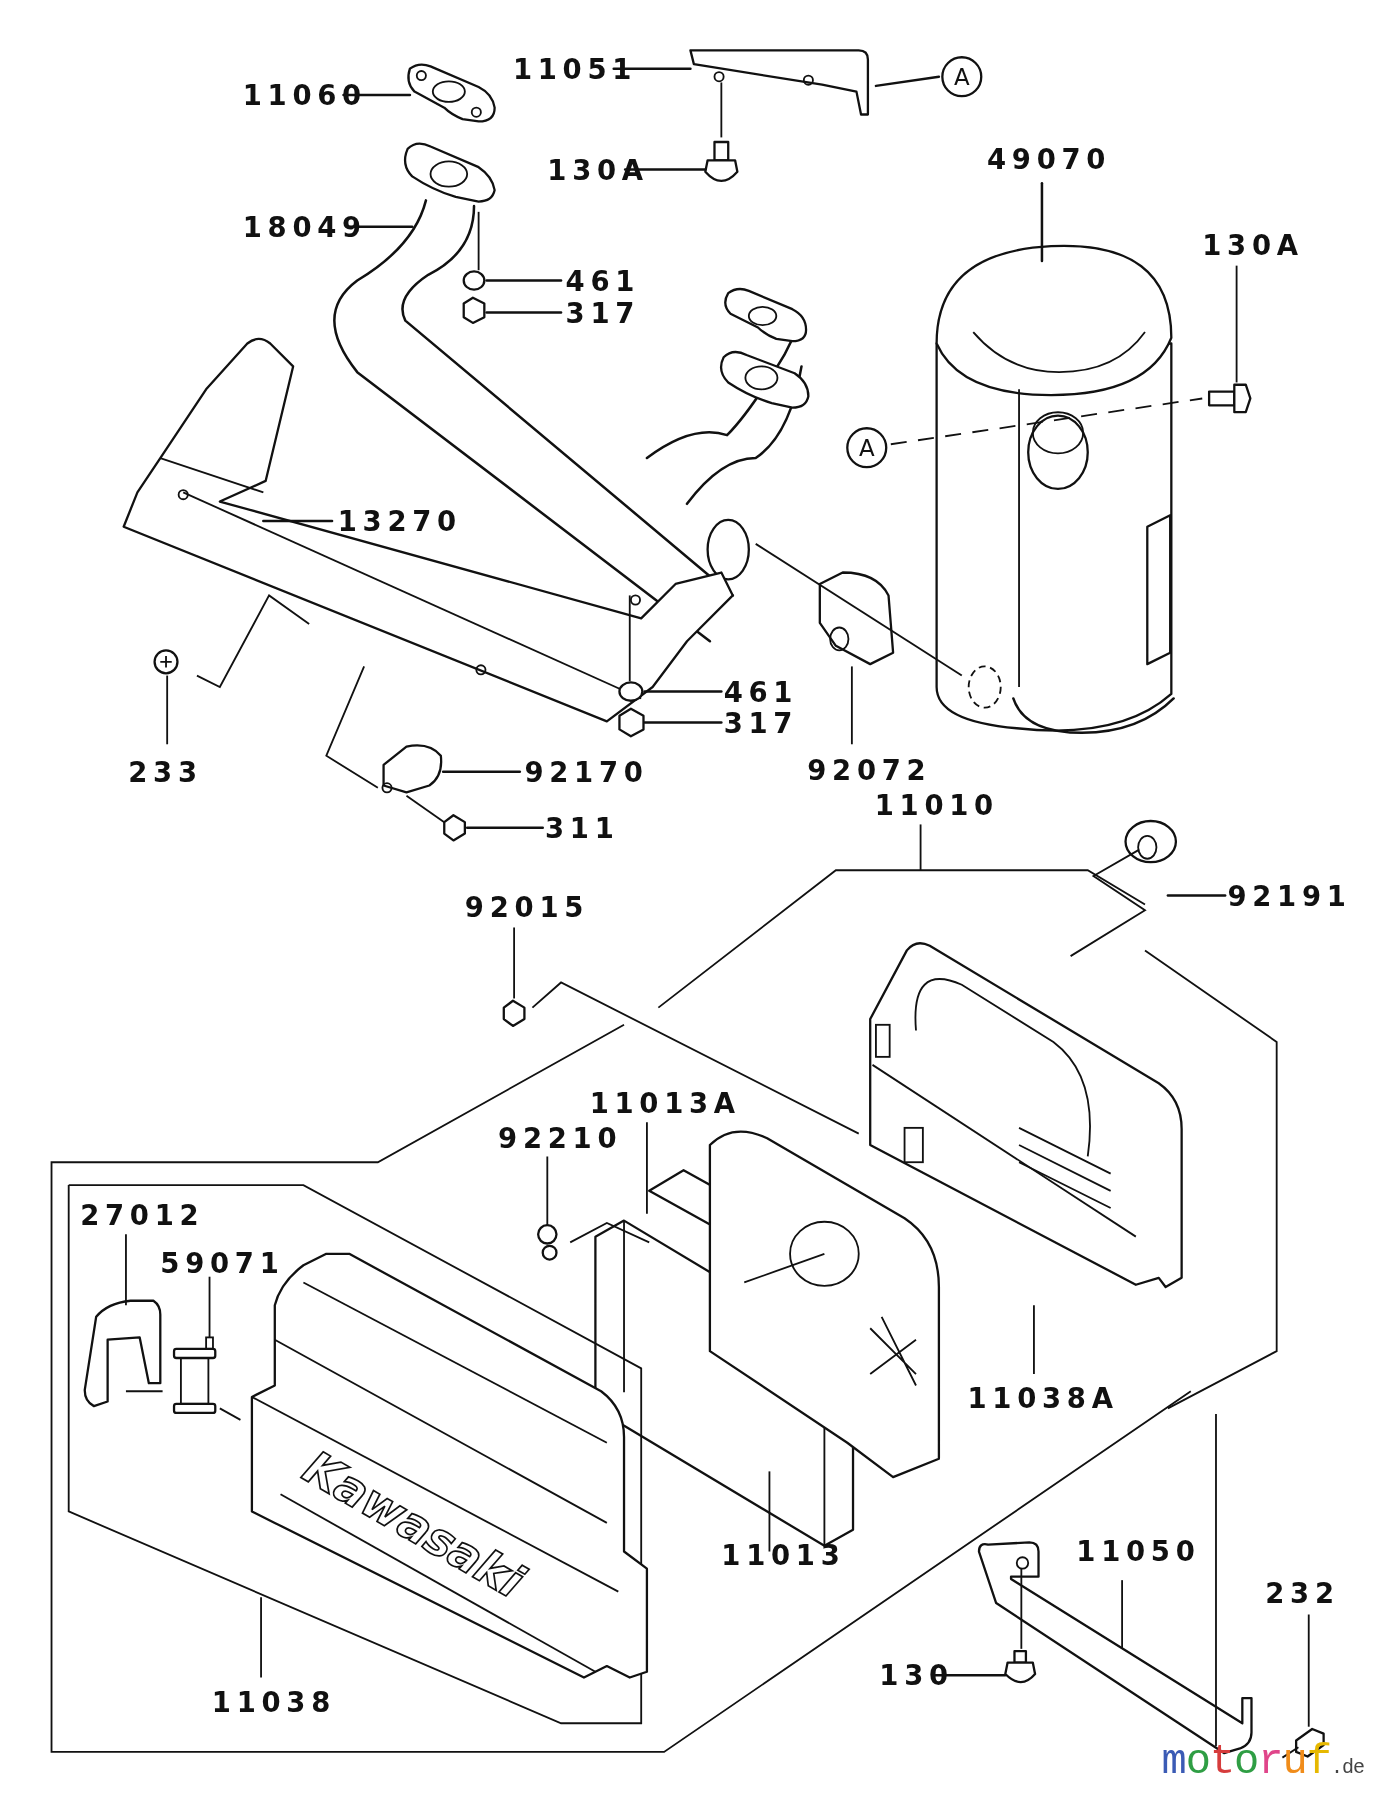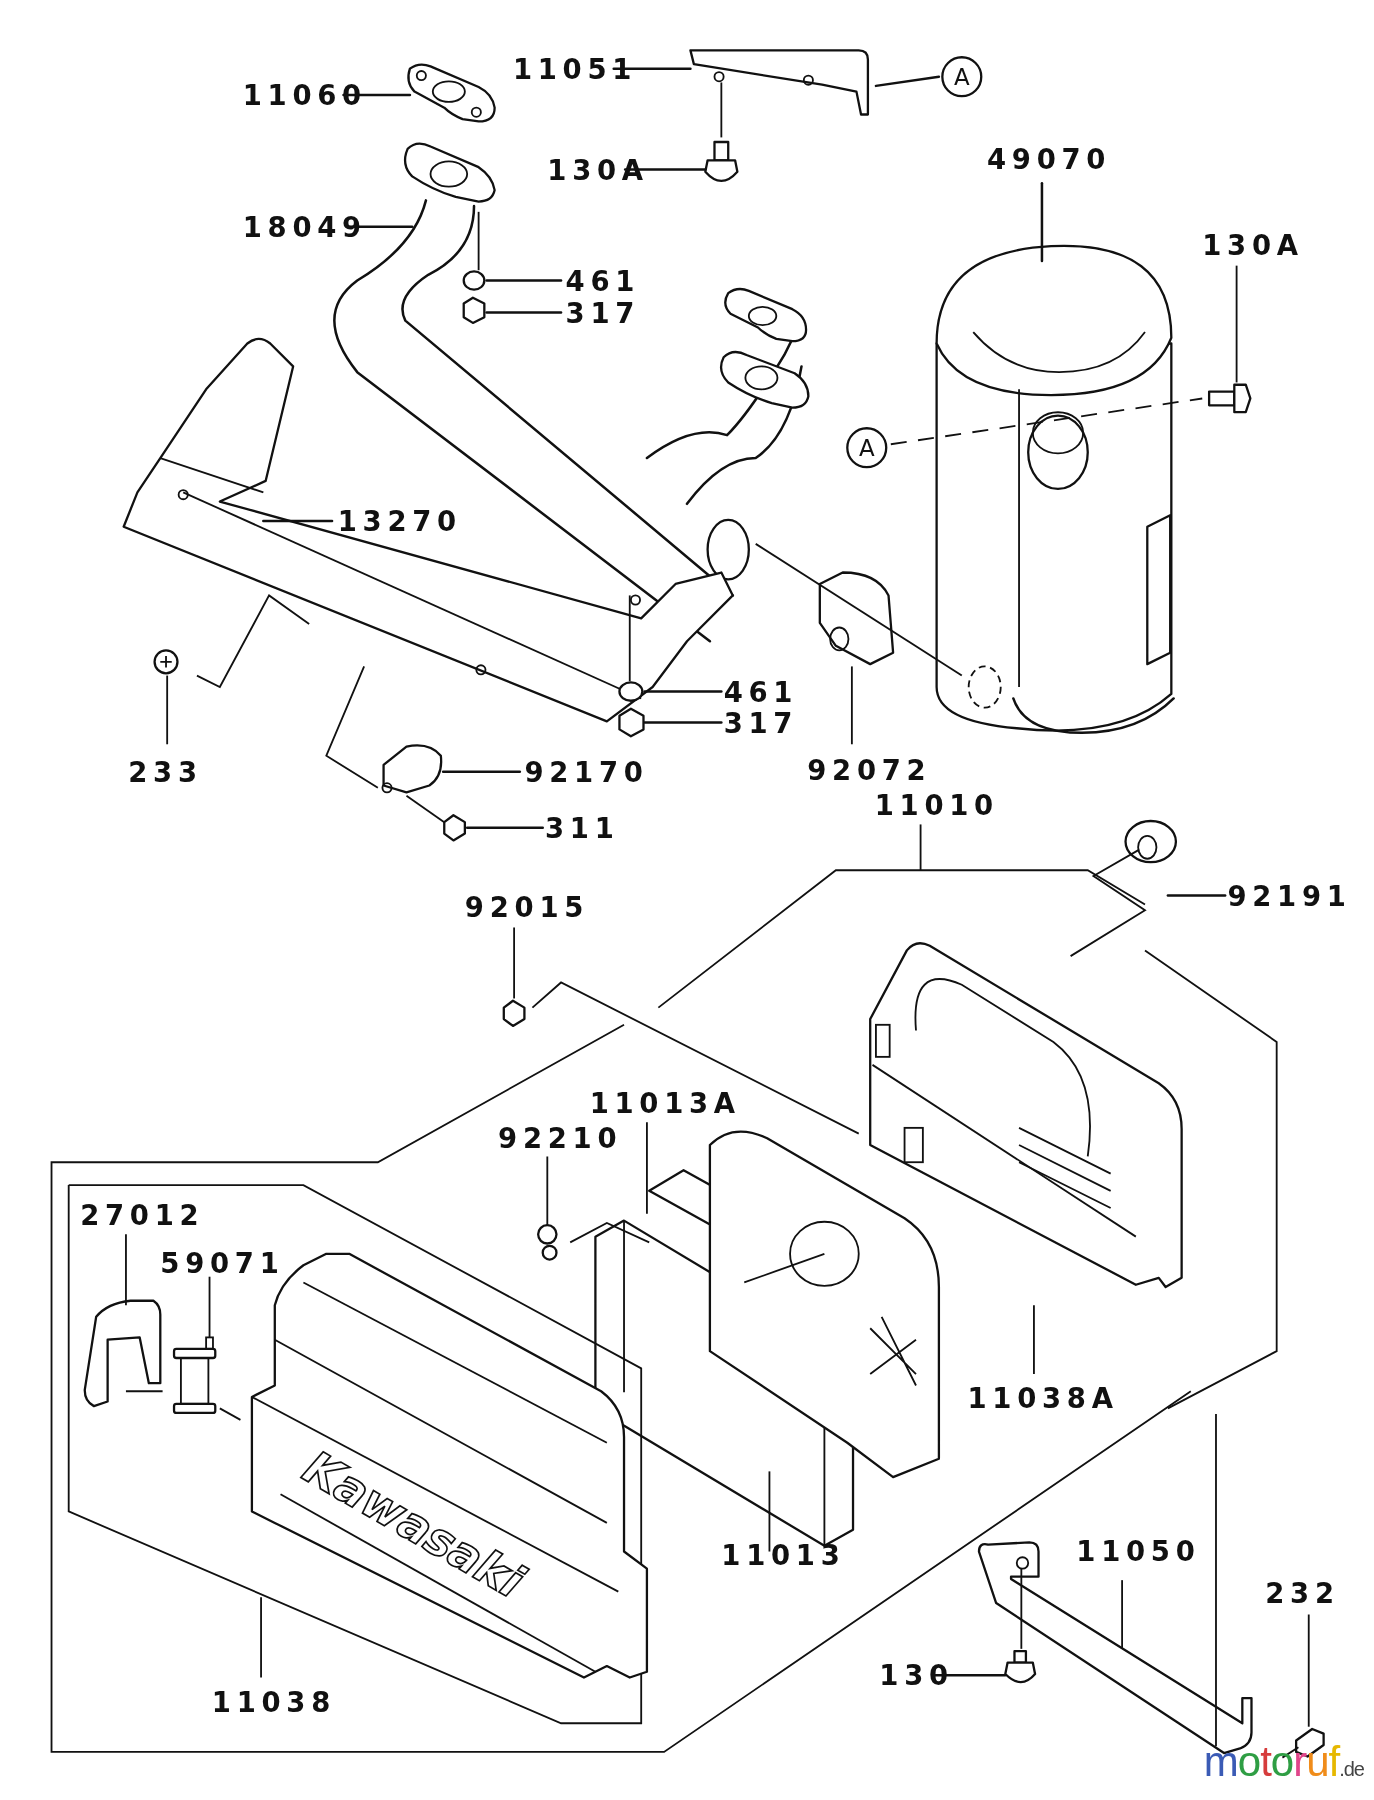--- a/index.html
+++ b/index.html
@@ -5,21 +5,21 @@
   html, body { margin: 0; padding: 0; background: #ffffff; }
   body { width: 1374px; height: 1800px; position: relative; overflow: hidden; }
   #diagram { position: absolute; left: 0; top: 0; width: 1374px; height: 1800px; }
   .ln { stroke: #111; stroke-width: 2.2; fill: none; stroke-linecap: round; stroke-linejoin: round; }
   .thin { stroke: #111; stroke-width: 1.6; fill: none; }
   .part { stroke: #111; stroke-width: 2; fill: #fff; stroke-linejoin: round; }
   .lbl { font-family: "DejaVu Sans", sans-serif; font-size: 24px; font-weight: bold; letter-spacing: 5px; fill: #111; }
   .ref-circle { stroke: #111; stroke-width: 2; fill: #fff; }
   .ref-txt { font-family: "DejaVu Sans", sans-serif; font-size: 20px; fill: #111; text-anchor: middle; }
   .brand { font-family: "DejaVu Sans", sans-serif; font-weight: bold; font-size: 40px; font-style: italic; fill: #fff; stroke: #111; stroke-width: 1.5; }
-  #watermark { position: absolute; right: 10px; bottom: 14px; font-family: Liberation Sans, sans-serif; font-size: 42px; letter-spacing: -1px; }
+  #watermark { position: absolute; right: 10px; bottom: 14px; font-family: Liberation Mono, monospace; font-size: 42px; letter-spacing: -1px; }
   #watermark .tld { font-size: 20px; color: #444; }
 </style>
 </head>
 <body>
 
 <svg id="diagram" viewBox="0 0 1200 1572" preserveAspectRatio="none" xmlns="http://www.w3.org/2000/svg">
 
   <g>
     <path class="part" d="M358 60 q8 -6 18 -2 l42 18 q12 6 14 18 q0 12 -14 12 l-14 -2 q-10 -4 -16 -10 l-26 -14 q-8 -8 -4 -20z"></path>
     <ellipse class="thin" cx="392" cy="80" rx="14" ry="9"></ellipse>

